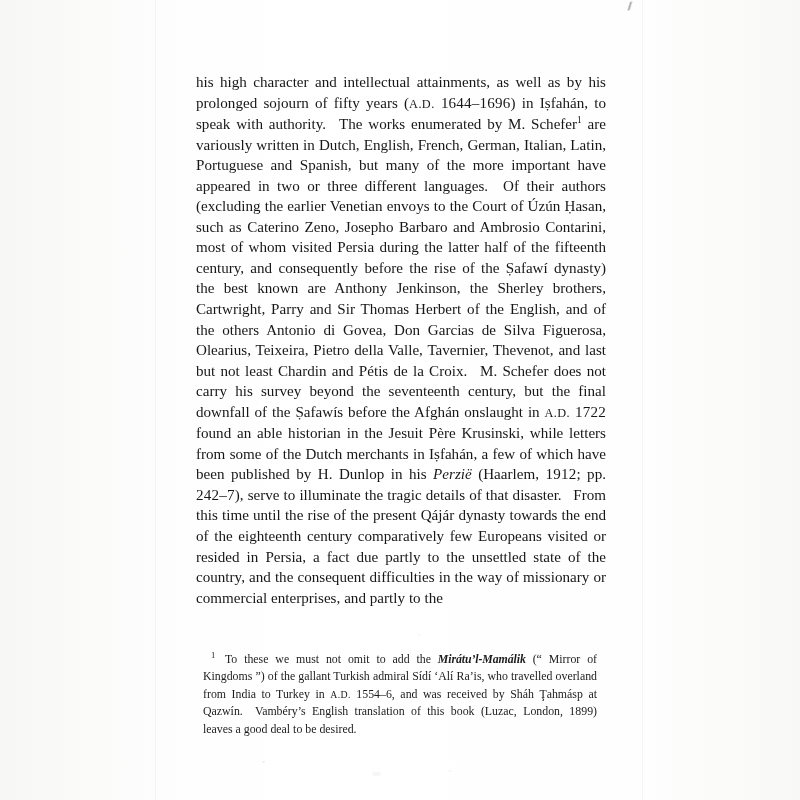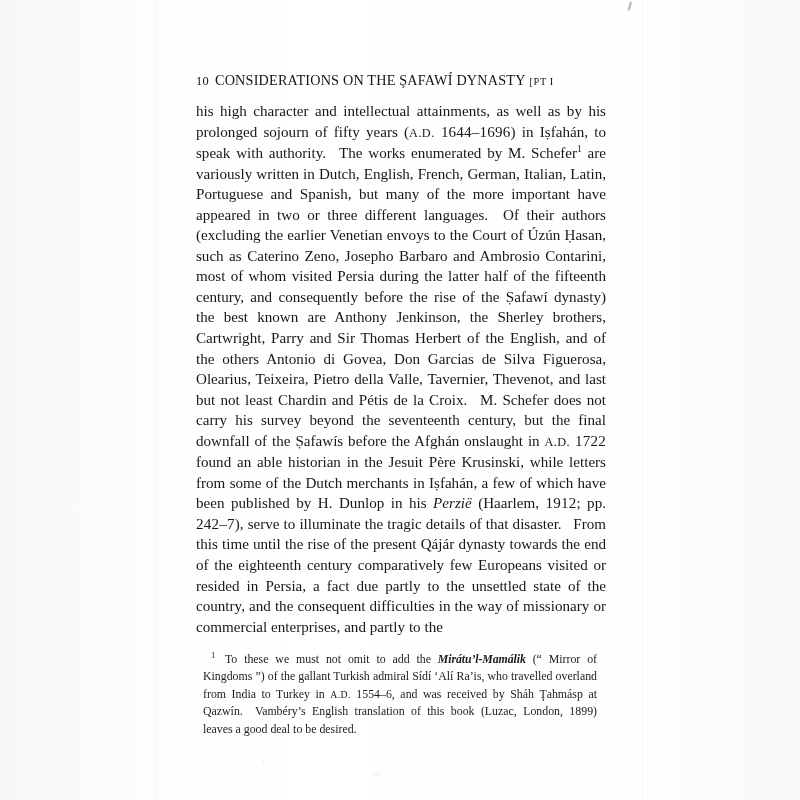--- a/index.html
+++ b/index.html
@@ -159,23 +159,20 @@
   <div class="gutter-edge right"></div>
   <div class="scan-speck"></div>
 
   <div class="fleck" style="left:262px; top:761px; width:3px; height:2px;"></div>
   <div class="fleck" style="left:372px; top:772px; width:9px; height:4px; opacity:.55;"></div>
   <div class="fleck" style="left:448px; top:770px; width:4px; height:2px; opacity:.5;"></div>
   <div class="fleck" style="left:418px; top:634px; width:2px; height:2px; opacity:.6;"></div>
 
   <div id="text-block">
 
-    <div class="running-head">
-      <span class="folio">10</span><span class="head-title">CONSIDERATIONS ON THE ŞAFAWÍ DYNASTY</span><span class="pt-mark">[PT I</span>
-    </div>
 
     <p class="body-copy">his high character and intellectual attainments, as well as by his prolonged sojourn of fifty years (<span class="sc">A.D.</span> <span class="num">1644–1696</span>) in Iṣfahán, to speak with authority.  The works enumerated by M. Schefer<sup>1</sup> are variously written in Dutch, English, French, German, Italian, Latin, Portuguese and Spanish, but many of the more important have appeared in two or three different languages.  Of their authors (excluding the earlier Venetian envoys to the Court of Úzún Ḥasan, such as Caterino Zeno, Josepho Barbaro and Ambrosio Contarini, most of whom visited Persia during the latter half of the fifteenth century, and consequently before the rise of the Ṣafawí dynasty) the best known are Anthony Jenkinson, the Sherley brothers, Cartwright, Parry and Sir Thomas Herbert of the English, and of the others Antonio di Govea, Don Garcias de Silva Figuerosa, Olearius, Teixeira, Pietro della Valle, Tavernier, Thevenot, and last but not least Chardin and Pétis de la Croix.  M. Schefer does not carry his survey beyond the seventeenth century, but the final downfall of the Ṣafawís before the Afghán onslaught in <span class="sc">A.D.</span> <span class="num">1722</span> found an able historian in the Jesuit Père Krusinski, while letters from some of the Dutch merchants in Iṣfahán, a few of which have been published by H. Dunlop in his <em>Perzië</em> (Haarlem, <span class="num">1912</span>; pp. <span class="num">242–7</span>), serve to illuminate the tragic details of that disaster.  From this time until the rise of the present Qájár dynasty towards the end of the eighteenth century comparatively few Europeans visited or resided in Persia, a fact due partly to the unsettled state of the country, and the consequent difficulties in the way of missionary or commercial enterprises, and partly to the</p>
 
   </div>
 
   <div id="footnote">
     <p class="footnote-text"><span class="fn-marker">1</span> To these we must not omit to add the <em>Mirátu’l-Mamálik</em> (“ Mirror of Kingdoms ”) of the gallant Turkish admiral Sídí ‘Alí Ra’is, who travelled overland from India to Turkey in <span class="sc">A.D.</span> 1554–6, and was received by Sháh Ţahmásp at Qazwín.  Vambéry’s English translation of this book (Luzac, London, 1899) leaves a good deal to be desired.</p>
   </div>
 
 </div>

